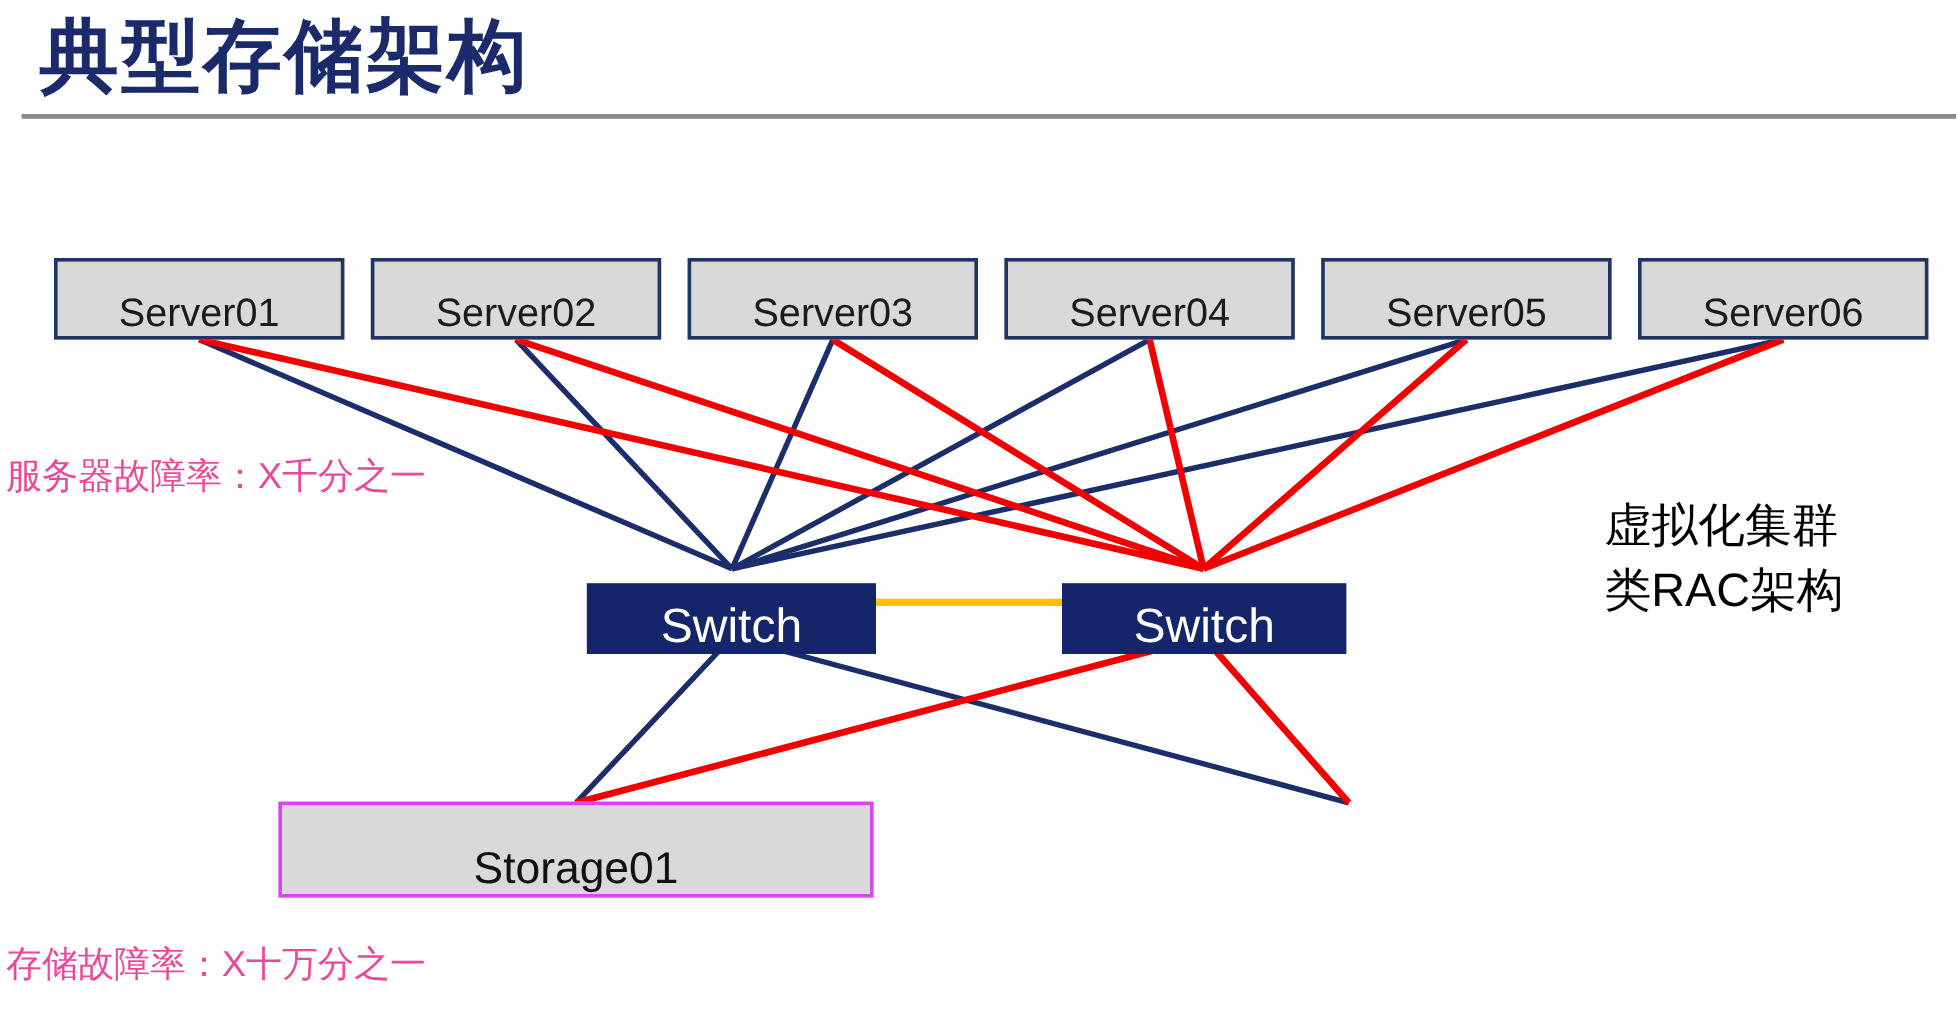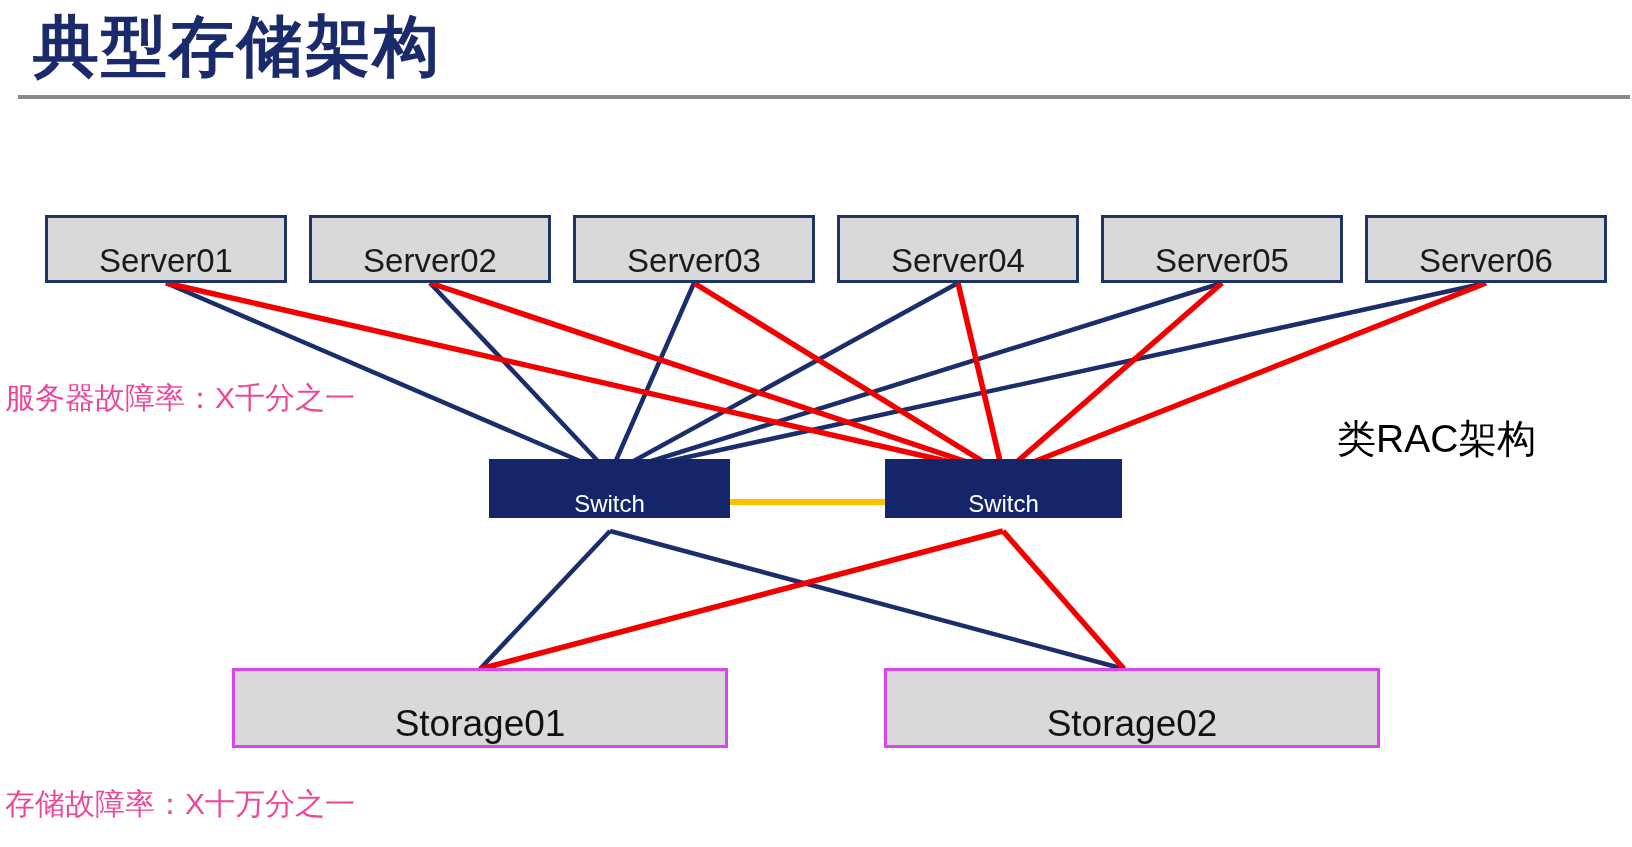--- a/index.html
+++ b/index.html
@@ -55,25 +55,25 @@
   .server-box {
     top: 215px;
     width: 242px;
     height: 68px;
     background: #d9d9d9;
     border: 3px solid #1f3365;
     color: #1a1a1a;
     font-size: 33px;
   }
   .switch-box {
-    top: 459px;
+    top: 486px;
     height: 59px;
     background: #14256a;
     color: #ffffff;
-    font-size: 24px;
+    font-size: 40px;
   }
   .storage-box {
     top: 668px;
     width: 496px;
     height: 80px;
     background: #d9d9d9;
     border: 3px solid #d946ef;
     color: #111111;
     font-size: 37px;
   }
@@ -146,24 +146,22 @@
   <div class="node switch-box" style="left:489px;width:241px">
       <span>Switch</span>
     </div>
   <div class="node switch-box" style="left:885px;width:237px">
       <span>Switch</span>
     </div>
 
   <div class="node storage-box" style="left:232px">
       <span>Storage01</span>
     </div>
-  <div class="node storage-box" style="left:884px">
-      <span>Storage02</span>
-    </div>
 
   <div class="annotation" style="left:5px;top:378px">服务器故障率：X千分之一</div>
   <div class="annotation" style="left:5px;top:784px">存储故障率：X十万分之一</div>
 
   <div class="note-block">
+    <div>虚拟化集群</div>
     <div>类RAC架构</div>
   </div>
 
 </div>
 
 </body></html>

